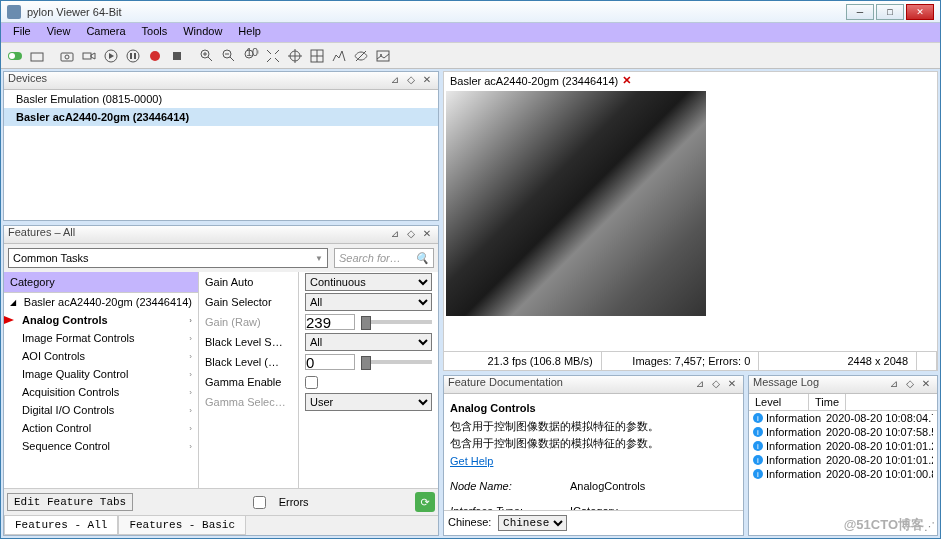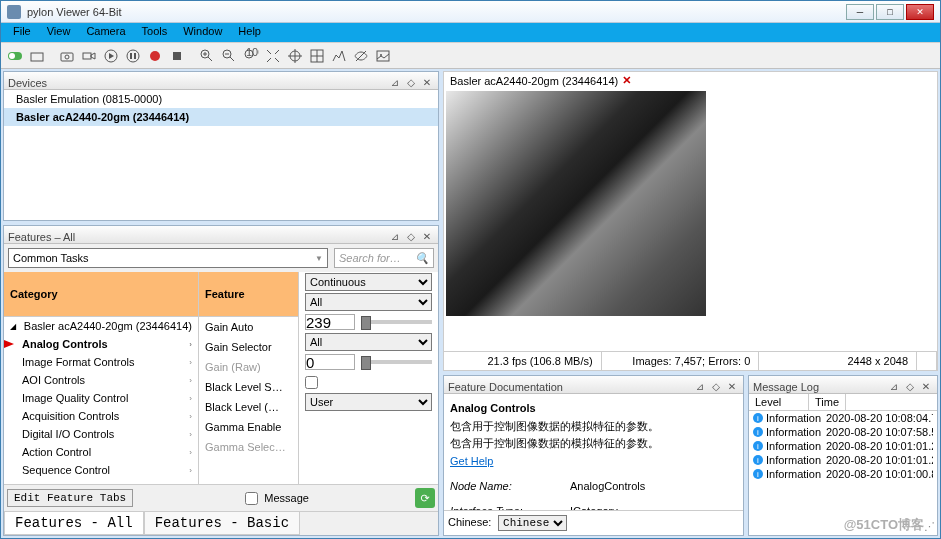--- a/index.html
+++ b/index.html
@@ -3,59 +3,59 @@
 <meta charset="utf-8">
 <style>
 *{box-sizing:border-box;margin:0;padding:0;font-family:"Segoe UI",Tahoma,sans-serif;font-size:11px}
 body{background:#d4e5f7;width:941px;height:539px;overflow:hidden;position:relative;border:1px solid #3c7fb1}
 .titlebar{height:22px;background:linear-gradient(#fdfefe,#e8f1fb);display:flex;align-items:center;padding:0 6px;border-bottom:1px solid #b9c9d9}
 .app-icon{width:14px;height:14px;background:#6a8caf;margin-right:6px;border-radius:2px}
 .title{flex:1;color:#333}
 .winbtns{display:flex;gap:2px}
 .winbtn{width:28px;height:16px;border:1px solid #8aa;background:linear-gradient(#f8fafc,#dde9f4);display:flex;align-items:center;justify-content:center;font-size:9px;cursor:pointer}
 .winbtn.close{background:linear-gradient(#e57373,#c62828);color:#fff;border-color:#a00}
-.menubar{height:20px;background:#0ea5e9;display:flex;padding:0 4px;border-bottom:1px solid #d0d0d0}
+.menubar{height:20px;background:#c4b5fd;display:flex;padding:0 4px;border-bottom:1px solid #d0d0d0}
 .menuitem{padding:2px 8px;cursor:pointer}
 .toolbar{height:26px;background:#f0f0f0;display:flex;align-items:center;padding:0 4px;gap:2px;border-bottom:1px solid #c0c0c0}
 .tbtn{width:20px;height:20px;display:flex;align-items:center;justify-content:center;cursor:pointer;border:1px solid transparent}
 .maincols{display:flex;height:calc(100% - 68px)}
 .leftcol{width:440px;display:flex;flex-direction:column}
 .panel{border:1px solid #9db2c7;margin:2px;background:#f0f0f0}
-.panelhdr{height:18px;background:linear-gradient(#fdfdfd,#e6e6e6);display:flex;align-items:flex-end;padding:0 4px;border-bottom:1px solid #c0c0c0;font-weight:normal;color:#444}
+.panelhdr{height:18px;background:linear-gradient(#fdfdfd,#e6e6e6);display:flex;align-items:flex-start;padding:0 4px;border-bottom:1px solid #c0c0c0;font-weight:normal;color:#444}
 .panelhdr .sp{flex:1}
 .pbtn{width:14px;height:14px;margin-left:2px;display:flex;align-items:center;justify-content:center;cursor:pointer;font-size:10px;color:#555}
 .devlist{background:#fff;height:130px;overflow:auto}
 .devrow{padding:3px 12px;cursor:pointer}
 .devrow.sel{background:#cce4f7;font-weight:bold}
 .featpanel{flex:1;display:flex;flex-direction:column}
 .feattop{padding:4px;display:flex;gap:6px}
 .combo{flex:1;height:20px;border:1px solid #7a7a7a;background:#fff;padding:0 4px;display:flex;align-items:center}
 .srch{width:100px;height:20px;border:1px solid #aaa;background:#fff;padding:0 4px;color:#999;font-style:italic;display:flex;align-items:center;justify-content:space-between}
 .featbody{flex:1;display:flex;background:#fff;overflow:hidden}
 .catcol{width:195px;border-right:1px solid #ccc;overflow:auto}
-.colhdr{font-weight:bold;padding:16px 6px;border-bottom:1px solid #ccc;background:#fdba74}
+.colhdr{font-weight:normal;padding:4px 6px;border-bottom:1px solid #ccc;background:#c4b5fd}
 .catrow{padding:3px 6px 3px 18px;cursor:pointer;display:flex;justify-content:space-between;align-items:center}
 .catrow.sel{font-weight:bold}
 .catroot{padding-left:6px}
 .catroot::before{content:"◢ ";font-size:8px}
 .arrow-red{position:relative}
 .arrow-red::before{content:"";position:absolute;left:0;top:5px;border-left:10px solid #d00;border-top:4px solid transparent;border-bottom:4px solid transparent}
 .fvcol{flex:1;display:flex}
 .fcol{width:100px;border-right:1px solid #ccc}
 .vcol{flex:1}
 .frow{height:20px;padding:2px 6px;display:flex;align-items:center;border-bottom:0px solid #eee}
 .frow.dim{color:#999}
 select.vsel{width:100%;height:18px;border:1px solid #7a7a7a;font-size:11px}
 input.vnum{width:50px;height:16px;border:1px solid #aaa;font-size:15px}
 .slider{flex:1;height:4px;background:#ccc;margin-left:6px;position:relative}
 .slider::after{content:"";position:absolute;left:0;top:-4px;width:8px;height:12px;background:#888;border:1px solid #555}
-.featfoot{padding:3px;display:flex;align-items:center;gap:6px;border-top:1px solid #ccc}
+.featfoot{padding:3px;display:flex;align-items:center;gap:13px;border-top:1px solid #ccc}
 .editbtn{border:1px solid #999;padding:2px 6px;background:#eee;cursor:pointer;font-family:"Courier New",monospace}
 .tabsbar{display:flex;border-top:1px solid #ccc}
-.tab{padding:3px 10px;border:1px solid #ccc;border-top:none;background:#f8f8f8;font-family:"Courier New",monospace;font-size:14px;cursor:pointer}
+.tab{padding:3px 10px;border:1px solid #ccc;border-top:none;background:#f8f8f8;font-family:"Courier New",monospace;font-size:11px;cursor:pointer}
 .tab.act{background:#fff}
 .rightcol{flex:1;display:flex;flex-direction:column}
 .imgpanel{flex:1;margin:2px;background:#fff;border:1px solid #ccc;display:flex;flex-direction:column}
 .imgtab{padding:2px 6px;display:flex;align-items:center;gap:4px;font-family:"Courier New",monospace}
 .imgtab .cls{color:#c00;font-weight:bold;cursor:pointer}
 .imgview{flex:1;background:#fff;display:flex;align-items:flex-start}
 .camimg{width:260px;height:225px;background:linear-gradient(135deg,#e8e8e8 0%,#2a2a2a 40%,#1a1a1a 50%,#888 60%,#555 80%,#333 100%);margin:2px}
 .imgstatus{display:flex;border-top:1px solid #ccc}
 .statcell{flex:1;padding:3px 8px;border-right:1px solid #ccc;text-align:right}
 .lowerright{display:flex;height:165px}
@@ -276,21 +276,20 @@
               <span>Action Control</span>
               <span class="chev">›</span>
             </div>
           <div class="catrow">
               <span>Sequence Control</span>
               <span class="chev">›</span>
             </div>
         </div>
         <div class="fvcol">
           <div class="fcol">
-            <div class="colhdr">Feature</div>
             <div class="frow">Gain Auto</div>
             <div class="frow">Gain Selector</div>
             <div class="frow dim">Gain (Raw)</div>
             <div class="frow">Black Level S…</div>
             <div class="frow">Black Level (…</div>
             <div class="frow">Gamma Enable</div>
             <div class="frow dim">Gamma Selec…</div>
           </div>
           <div class="vcol">
             <div class="frow">
@@ -316,21 +315,21 @@
             <div class="frow dim">
                 <select class="vsel"><option>User</option></select>
               </div>
           </div>
         </div>
       </div>
       <div class="featfoot">
         <div class="editbtn">Edit Feature Tabs</div>
         <span style="margin-left:auto"></span>
         <input type="checkbox" style="">
-        <span>Message</span>
+        <span>Errors</span>
         <div class="refresh">⟳</div>
       </div>
       <div class="tabsbar">
         <div class="tab act">Features - All</div>
         <div class="tab">Features - Basic</div>
       </div>
     </div>
   </div>
 
   <div class="rightcol">

